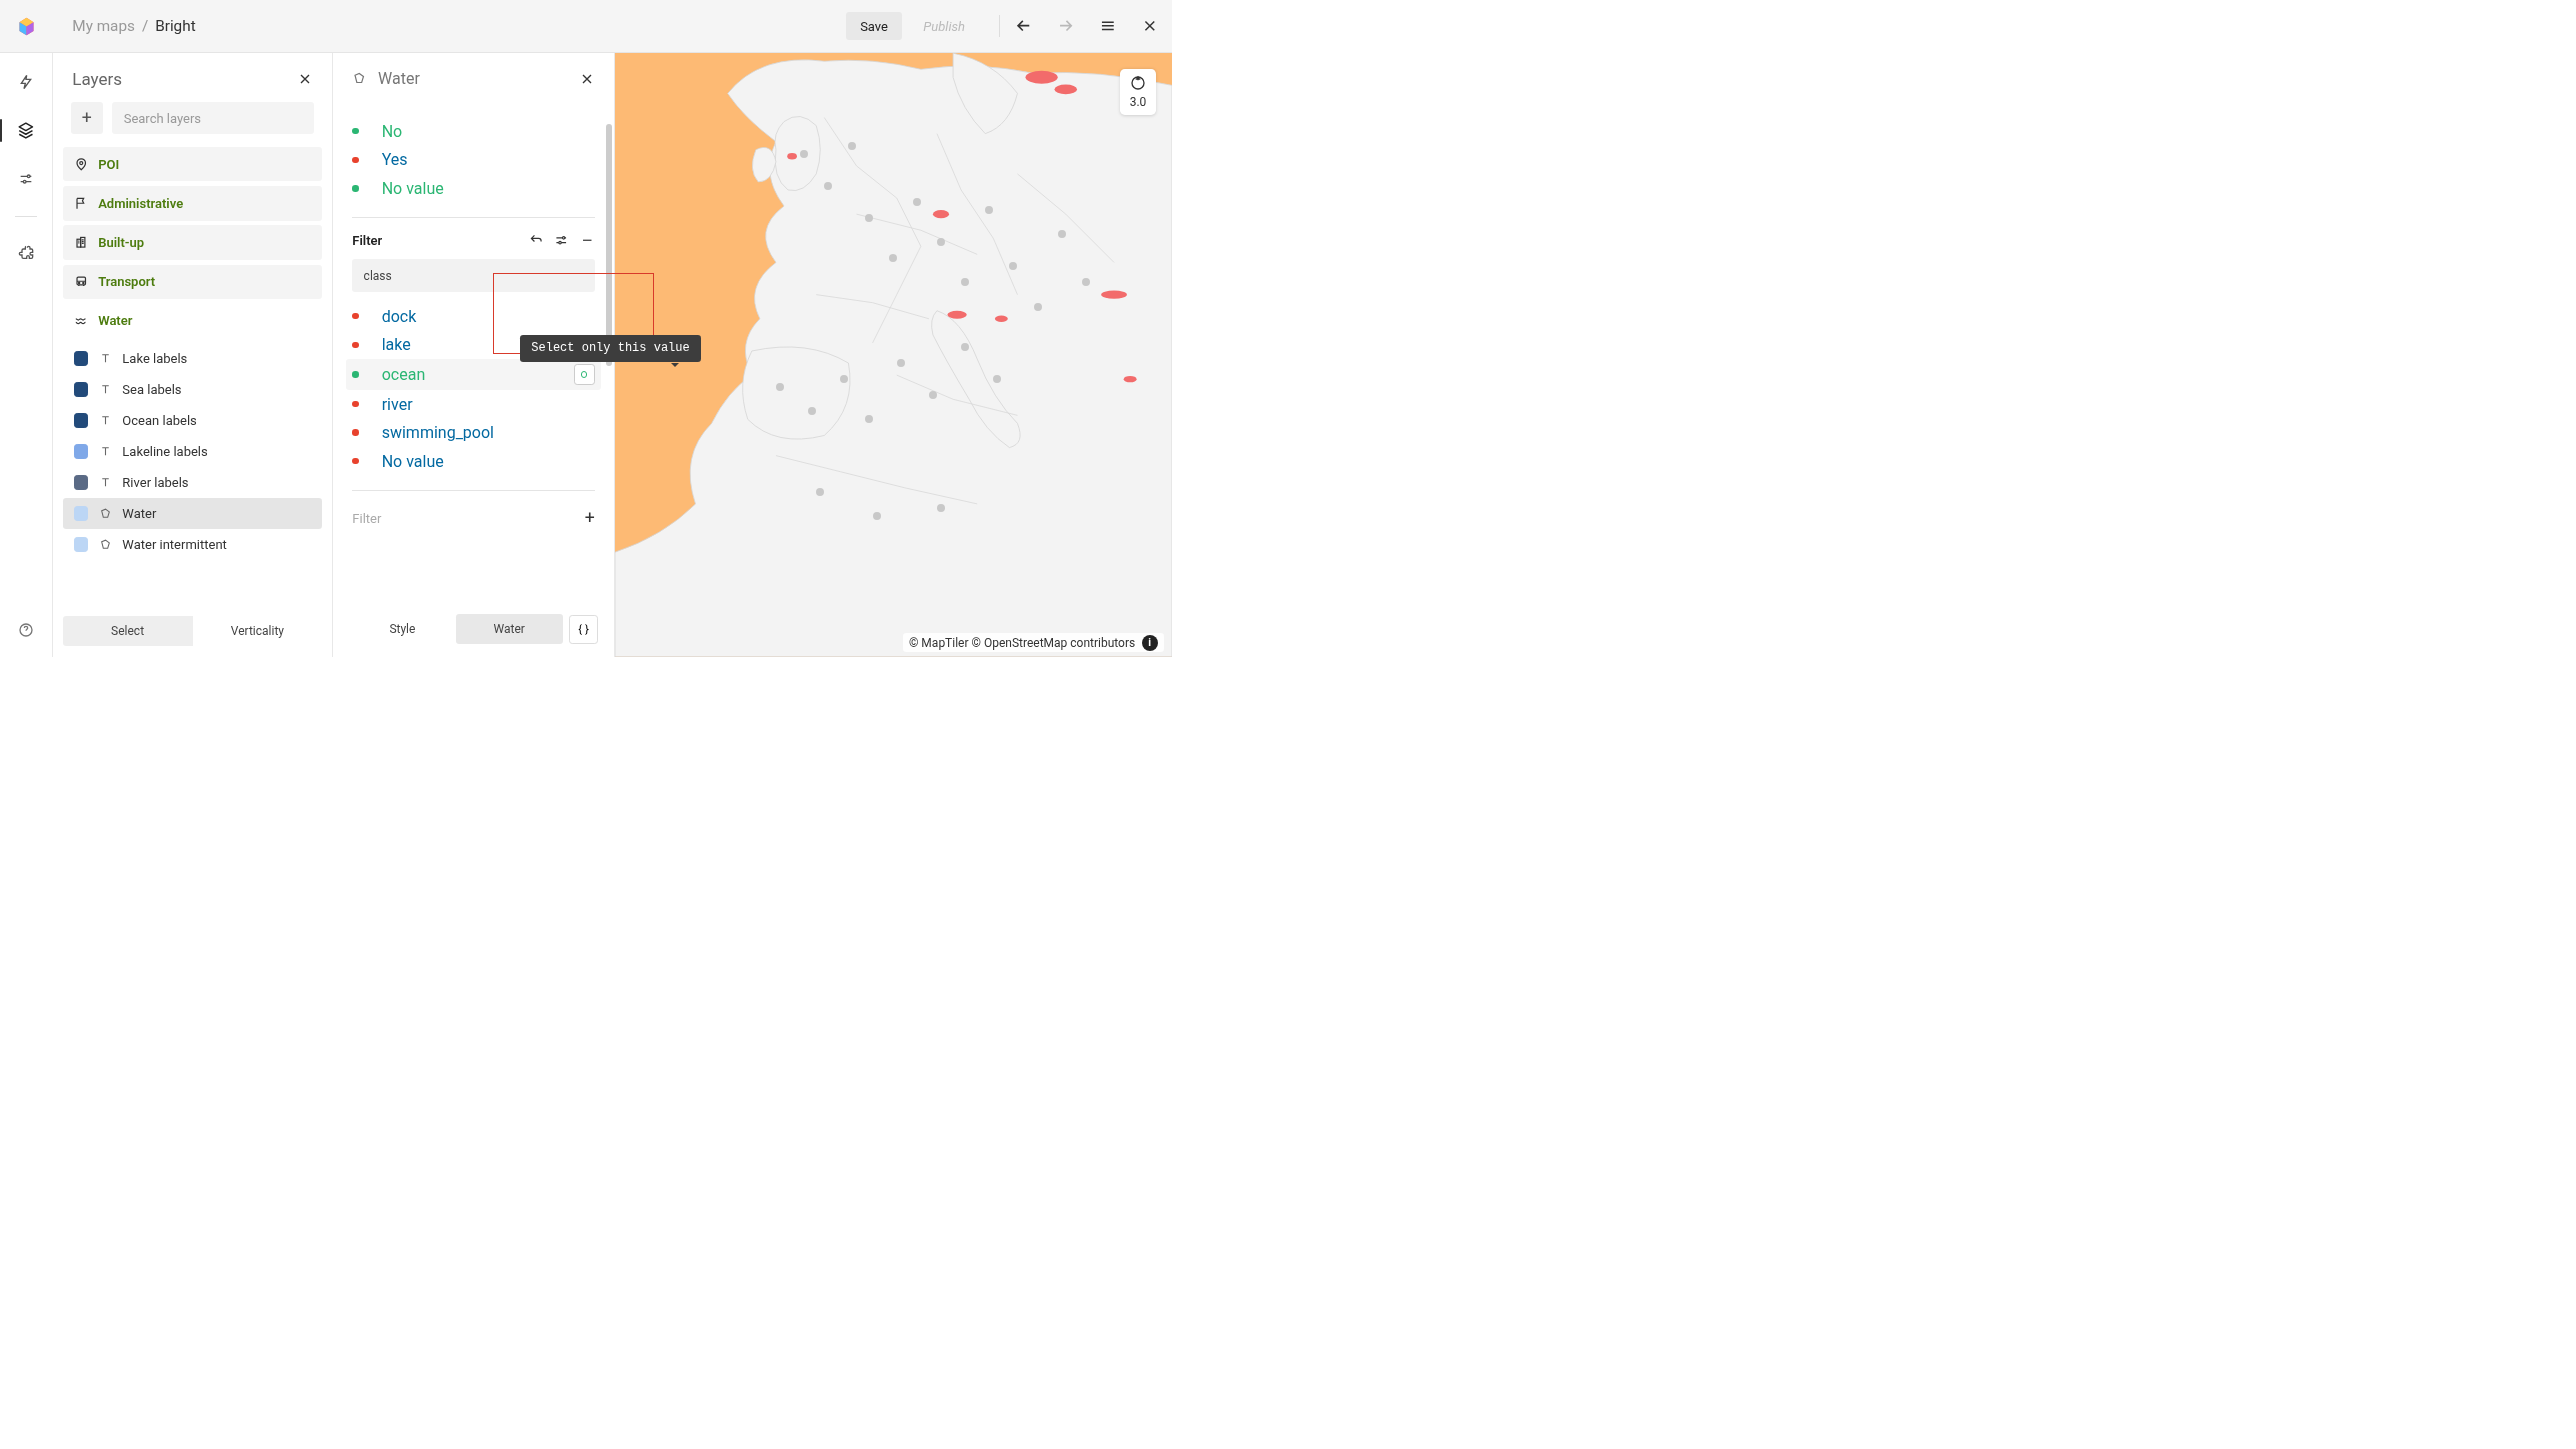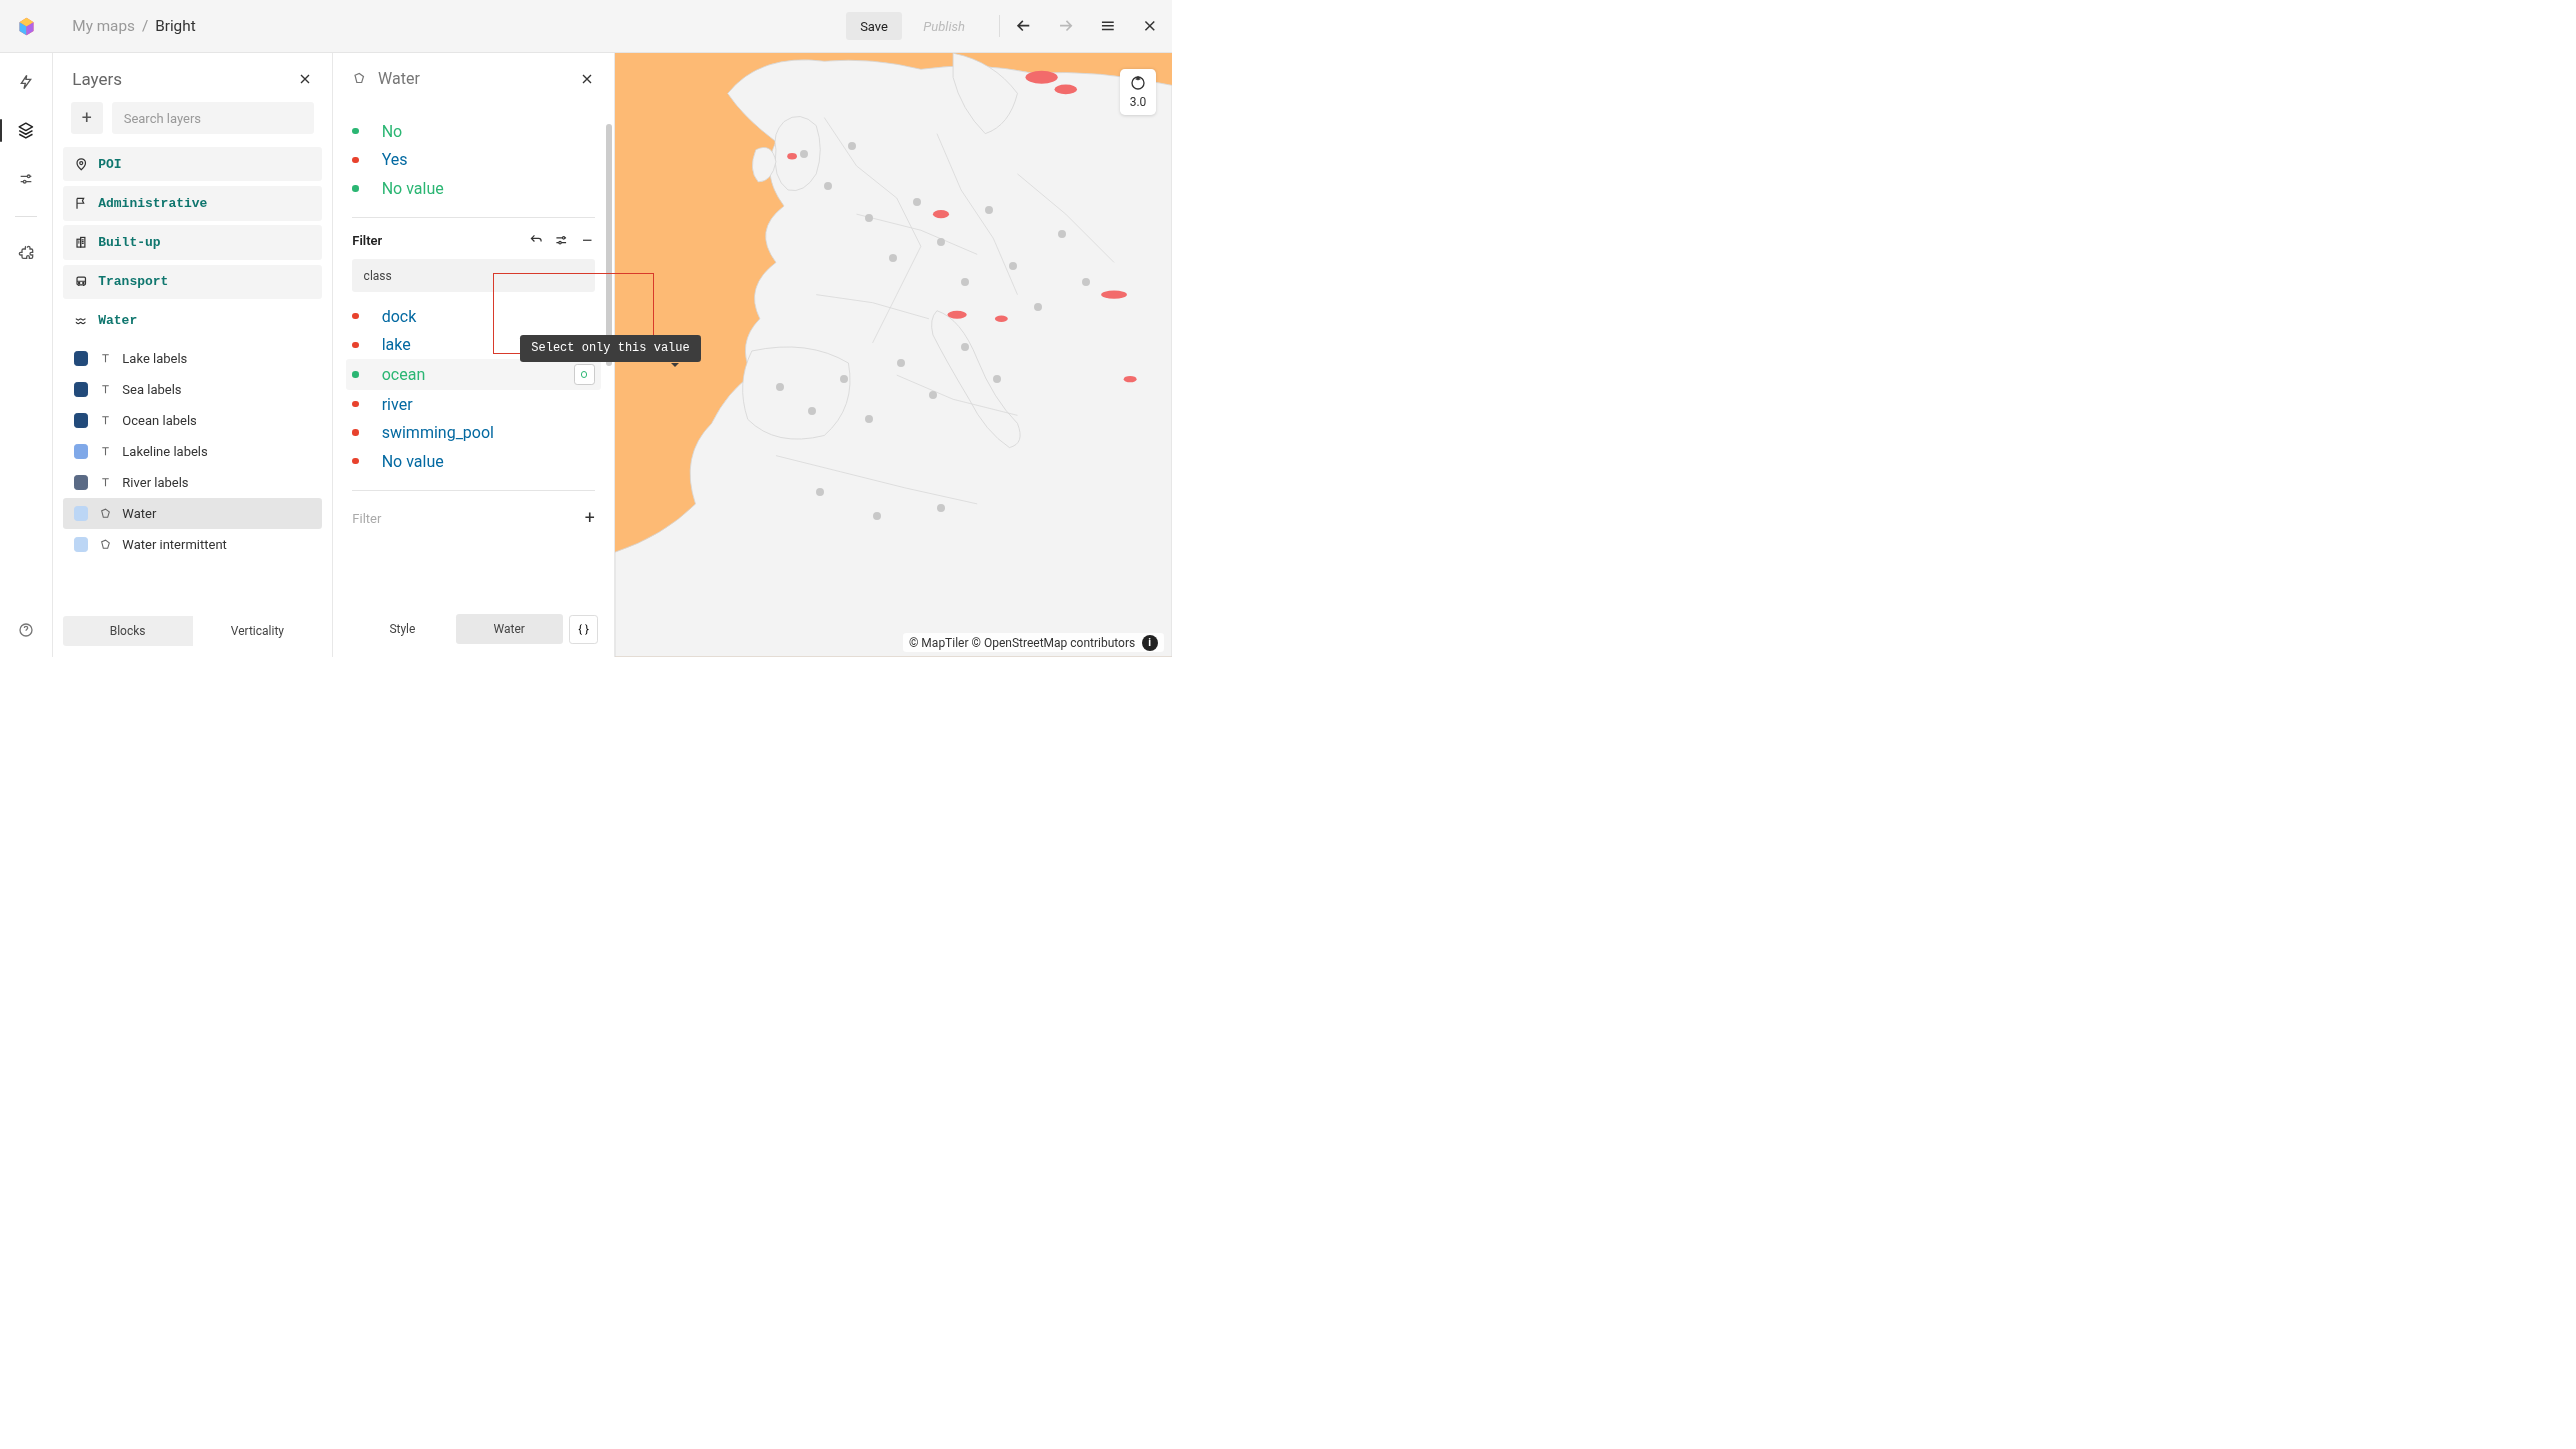--- a/index.html
+++ b/index.html
@@ -35,21 +35,21 @@
 .panel-head { padding: 16px 19.3px 13px; display: flex; align-items: center; }
 .panel-title { font-size: 17px; color: #666; flex: 1; }
 .panel-close { cursor: pointer; }
 .search-row { padding: 0 17.7px 13px; display: flex; gap: 9.7px; }
 .add-btn { width: 32px; height: 32px; background: #f2f2f2; border-radius: 3.2px; display: flex; align-items: center; justify-content: center; cursor: pointer; font-size: 17.7px; color: #555; }
 .search-input { flex: 1; height: 32px; background: #f4f4f4; border: none; border-radius: 3.2px; padding: 0 11.3px; font-size: 13px; color: #666; }
 .search-input::placeholder { color: #999; }
 
 .layer-list { flex: 1; overflow-y: auto; padding: 0 9.7px; }
 .layer-group { background: #f4f4f4; border-radius: 3.2px; padding: 9.7px 11.3px; margin-bottom: 4.8px; display: flex; align-items: center; gap: 9.7px; cursor: pointer; }
-.layer-group-title { font-size: 13px; font-weight: 600; color: #0f766e; font-family: Liberation Mono, monospace; }
+.layer-group-title { font-size: 13px; font-weight: 600; color: #4d7c0f; }
 
 .layer-item { padding: 8px 11.3px; display: flex; align-items: center; gap: 9.7px; border-radius: 3.2px; cursor: pointer; }
 .layer-item.selected { background: #e5e5e5; }
 .layer-swatch { width: 14.5px; height: 14.5px; border-radius: 3.2px; border: 0.8px solid #999; }
 .sw-dark { background: #224a7a; border-color:#224a7a; }
 .sw-mid { background: #7fa8e8; border-color:#7fa8e8; }
 .sw-grey { background: #5a6a85; border-color:#5a6a85; }
 .sw-light { background: #bcd6f5; border-color:#bcd6f5; }
 .layer-type-ico { width: 14.5px; height: 14.5px; display: flex; align-items: center; justify-content: center; color: #666; }
 .layer-label { font-size: 13px; color: #333; }
@@ -303,21 +303,21 @@
         <span class="layer-swatch sw-light"></span>
         <span class="layer-type-ico">
             <svg width="13" height="13" viewBox="0 0 24 24" fill="none" stroke="#666" stroke-width="2">
               <path d="M5 7l7-3 7 5-3 10H8L5 7z"></path>
             </svg>
           </span>
         <span class="layer-label">Water intermittent</span>
       </div>
     </div>
     <div class="panel-footer">
-      <div class="footer-tab">Blocks</div>
+      <div class="footer-tab">Select</div>
       <div class="footer-tab">Verticality</div>
     </div>
   </div>
 
   <div class="detail-panel">
     <div class="detail-head">
       <svg width="14.5" height="14.5" viewBox="0 0 24 24" fill="none" stroke="#777" stroke-width="2">
           <path d="M5 7l7-3 7 5-3 10H8L5 7z"></path>
         </svg>
       <div class="detail-title">Water</div>

